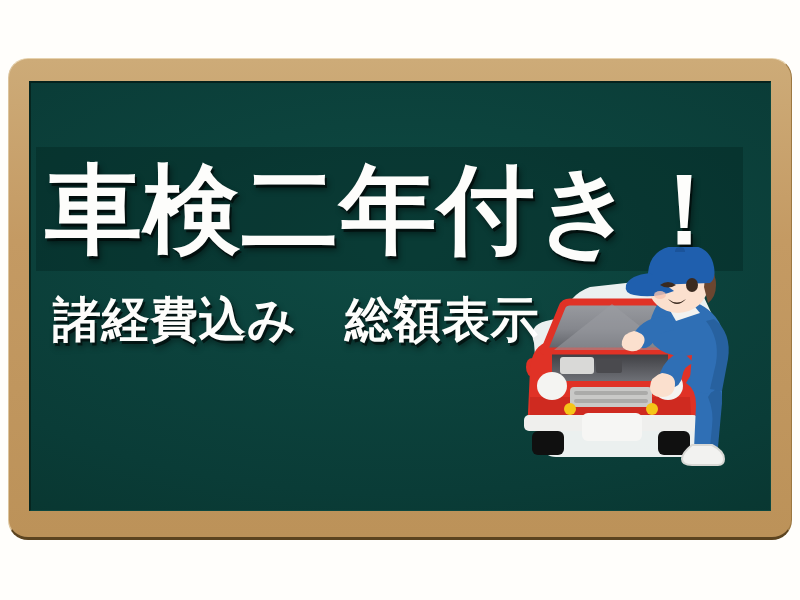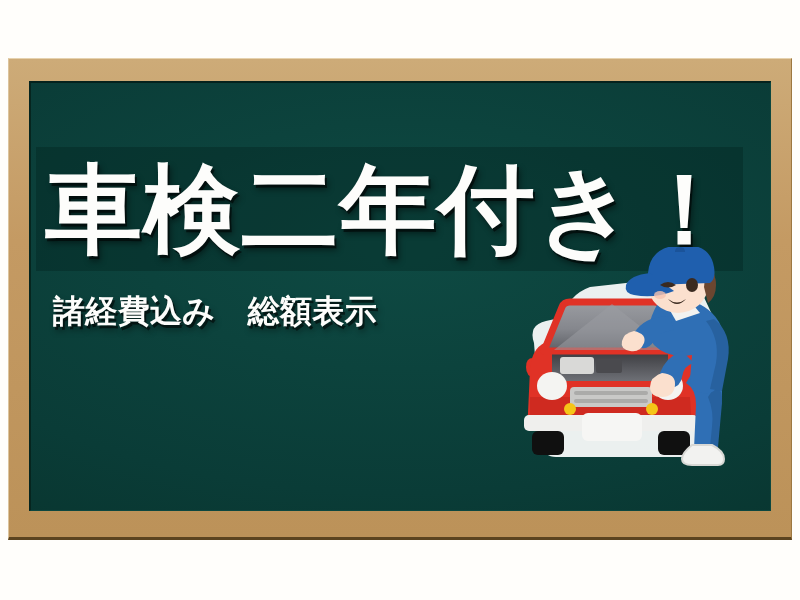--- a/index.html
+++ b/index.html
@@ -29,20 +29,21 @@
     top: 58px;
     width: 784px;
     height: 482px;
     box-sizing: border-box;
     background: linear-gradient(180deg, #cdab78 0%, #c49a63 38%, #bc9259 100%);
     border-top: 1px solid #e6d2ae;
     border-left: 1px solid #dcc49c;
     border-right: 1px solid #9d7840;
     border-bottom: 3px solid #5c4420;
     padding: 22px 20px 26px 20px;
+    border-radius: 20px;
   }
 
   
   .board {
     position: relative;
     width: 100%;
     height: 100%;
     box-sizing: border-box;
     background:
       radial-gradient(ellipse 120% 100% at 50% 38%, #0e4a43 0%, #0a3c37 58%, #073029 100%);
@@ -82,21 +83,21 @@
     text-shadow:
        2px 3px 0 rgba(0,0,0,0.55),
        3px 5px 6px rgba(0,0,0,0.45);
   }
 
   
   .subtitle {
     position: absolute;
     left: 22px;
     top: 212px;
-    font-size: 32px;
+    font-size: 48px;
     line-height: 1;
     font-weight: 700;
     color: #fdfdfb;
     white-space: pre;
     letter-spacing: 0.01em;
     text-shadow:
        2px 3px 0 rgba(0,0,0,0.55),
        3px 5px 6px rgba(0,0,0,0.45);
   }
 

